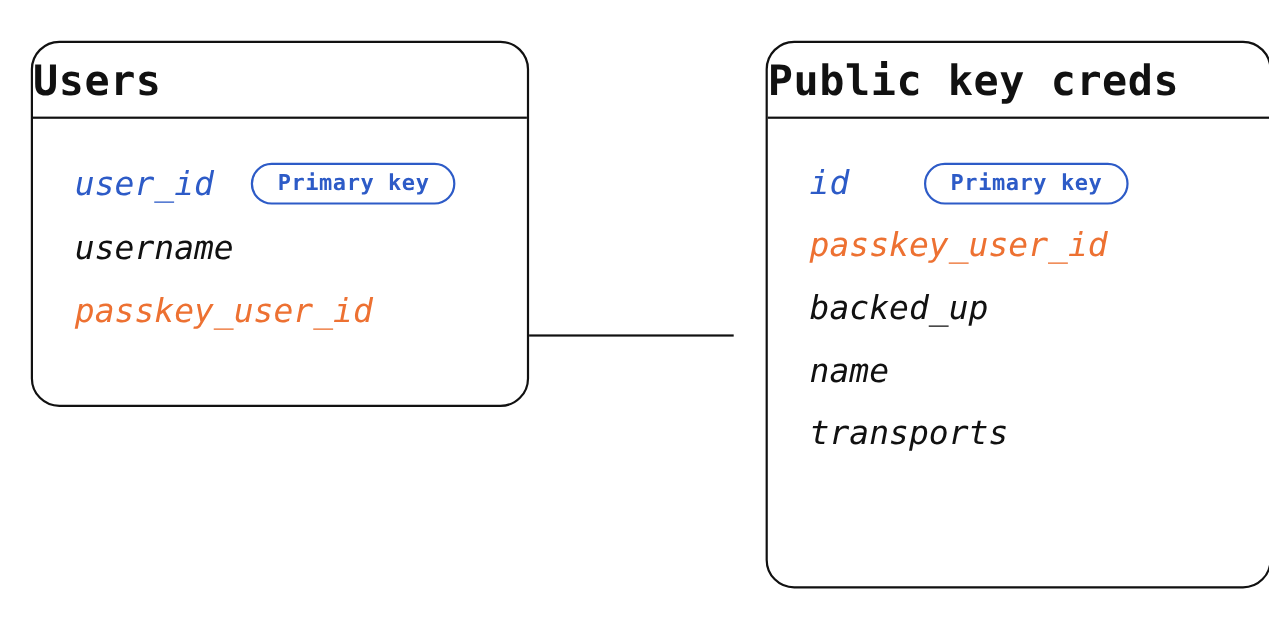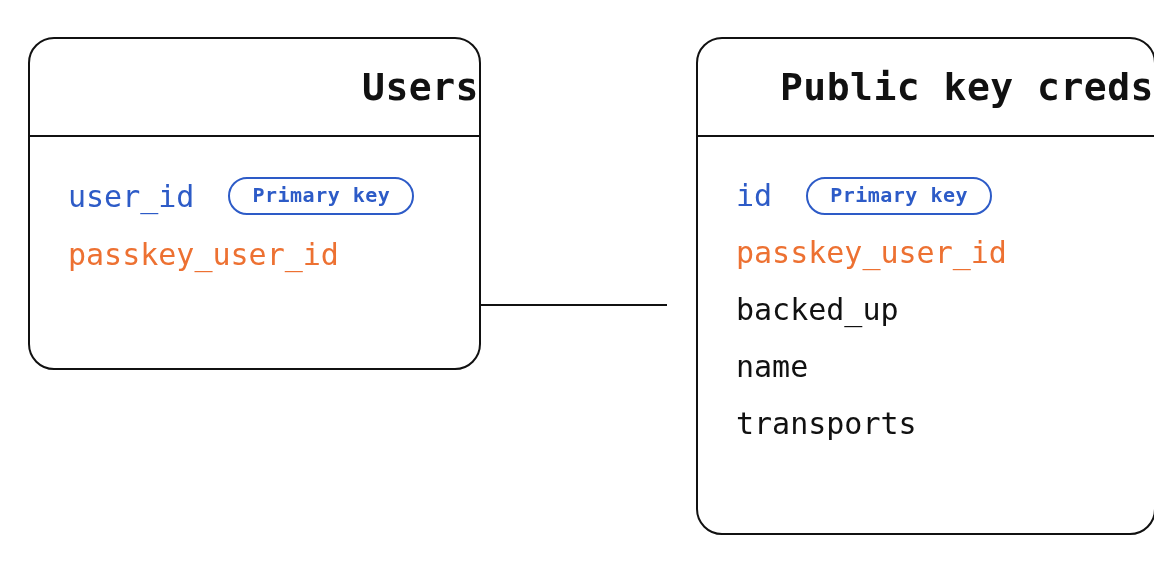--- a/index.html
+++ b/index.html
@@ -29,46 +29,47 @@
   }
   .tbl-users {
     left: 28px; top: 37px;
     width: 453px; height: 333px;
   }
   .tbl-creds {
     left: 696px; top: 37px;
     width: 460px; height: 498px;
   }
   .tbl-header {
-    height: 98px;
+    height: 69px;
     border-bottom: 2px solid var(--line);
     display: flex;
     align-items: center;
-    justify-content: flex-end;
+    justify-content: flex-start;
   }
   .tbl-title {
     font-size: 38px;
     font-weight: bold;
     color: var(--ink);
     letter-spacing: 0.5px;
     white-space: nowrap;
   }
   .tbl-body {
     padding: 30px 0 0 38px;
   }
   .row {
     height: 58px;
     display: flex;
     align-items: center;
   }
-  .tbl-creds .row { height: 57px; }
+  .tbl-creds .row { height: 57px; gap: 34px; }
   .fld {
     font-size: 30px;
     color: var(--ink);
     white-space: nowrap;
+    font-style: italic;
   }
   .fld.c-blue { color: var(--blue); }
   .fld.c-orange { color: var(--orange); }
   .badge {
     margin-left: 34px;
     border: 2px solid var(--blue);
     border-radius: 999px;
     color: var(--blue);
     font-size: 20px;
     font-weight: bold;
@@ -93,20 +94,23 @@
   <div class="tbl tbl-users">
     <div class="tbl-header">
       <span class="tbl-title">Users</span>
     </div>
     <div class="tbl-body">
       <div class="row">
         <span class="fld c-blue">user_id</span>
         <span class="badge">Primary key</span>
       </div>
       <div class="row">
+        <span class="fld">username</span>
+      </div>
+      <div class="row">
         <span class="fld c-orange">passkey_user_id</span>
       </div>
     </div>
   </div>
 
   <div class="relationship-line"></div>
 
   <div class="tbl tbl-creds">
     <div class="tbl-header">
       <span class="tbl-title">Public key creds</span>

